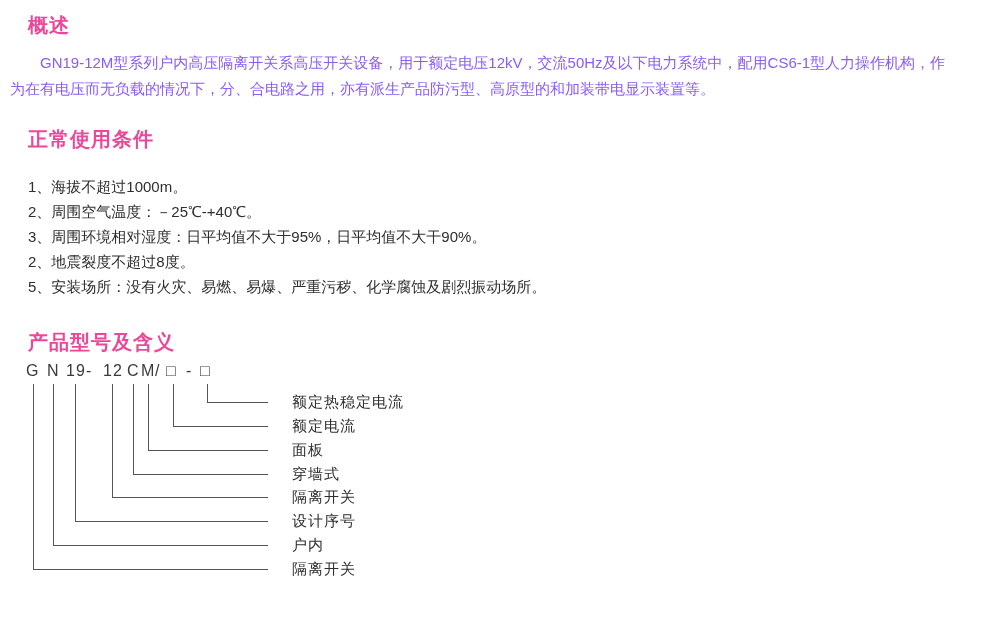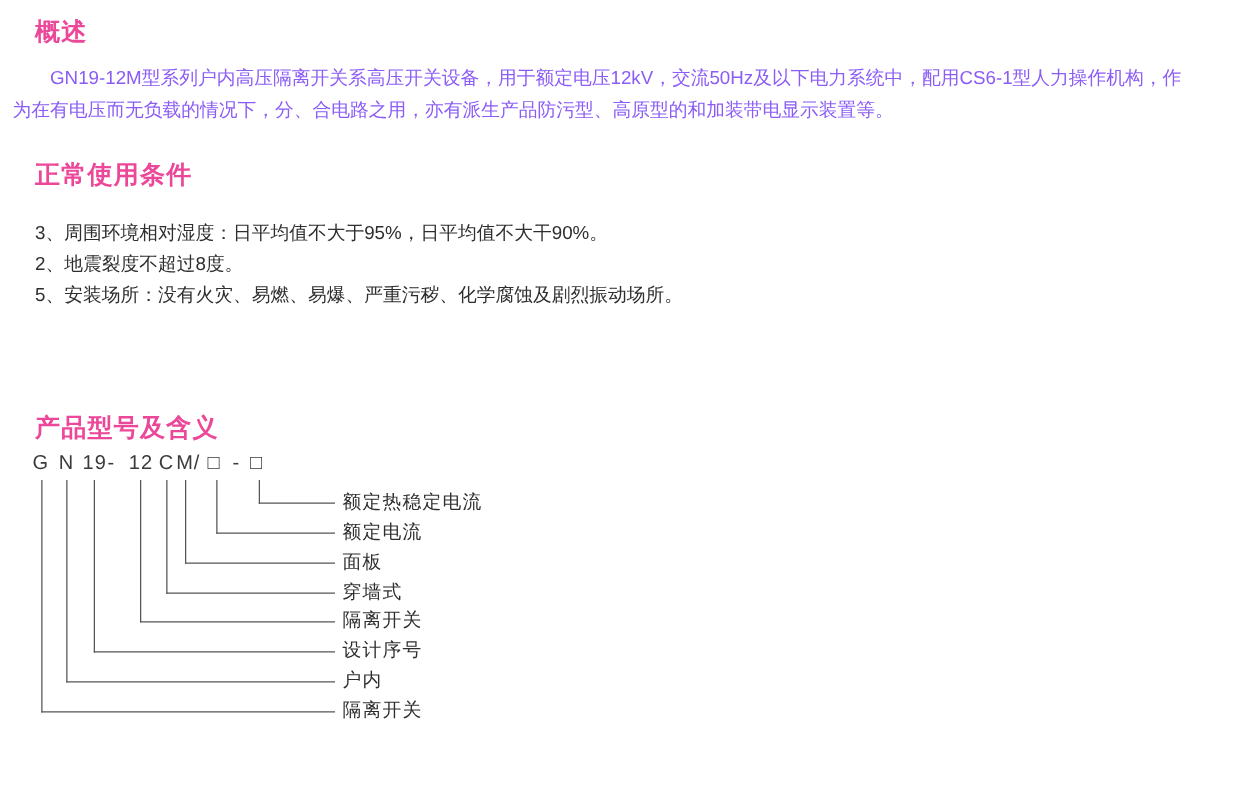--- a/index.html
+++ b/index.html
@@ -70,40 +70,42 @@
     width: 1px;
     background: #555555;
   }
   .hline {
     position: absolute;
     height: 1px;
     background: #555555;
   }
   .dlabel {
     position: absolute;
-    left: 274px;
+    left: 292px;
     font-size: 15px;
     line-height: 20px;
     color: #2e2e2e;
     letter-spacing: 1px;
     white-space: nowrap;
   }
 </style>
 </head>
 <body>
 
 <div class="page">
 
   <h1 class="sec-heading" id="h-overview">概述</h1>
 
   <p class="para">GN19-12M型系列户内高压隔离开关系高压开关设备，用于额定电压12kV，交流50Hz及以下电力系统中，配用CS6-1型人力操作机构，作为在有电压而无负载的情况下，分、合电路之用，亦有派生产品防污型、高原型的和加装带电显示装置等。</p>
 
   <h1 class="sec-heading" id="h-conditions">正常使用条件</h1>
 
   <div class="cond-list">
+    <div class="cond-item">1、海拔不超过1000m。</div>
+    <div class="cond-item">2、周围空气温度：－25℃-+40℃。</div>
     <div class="cond-item">3、周围环境相对湿度：日平均值不大于95%，日平均值不大干90%。</div>
     <div class="cond-item">2、地震裂度不超过8度。</div>
     <div class="cond-item">5、安装场所：没有火灾、易燃、易爆、严重污秽、化学腐蚀及剧烈振动场所。</div>
   </div>
 
   <h1 class="sec-heading" id="h-model">产品型号及含义</h1>
 
   <div class="diagram">
 
     <span class="code" style="left:26px">G</span>

